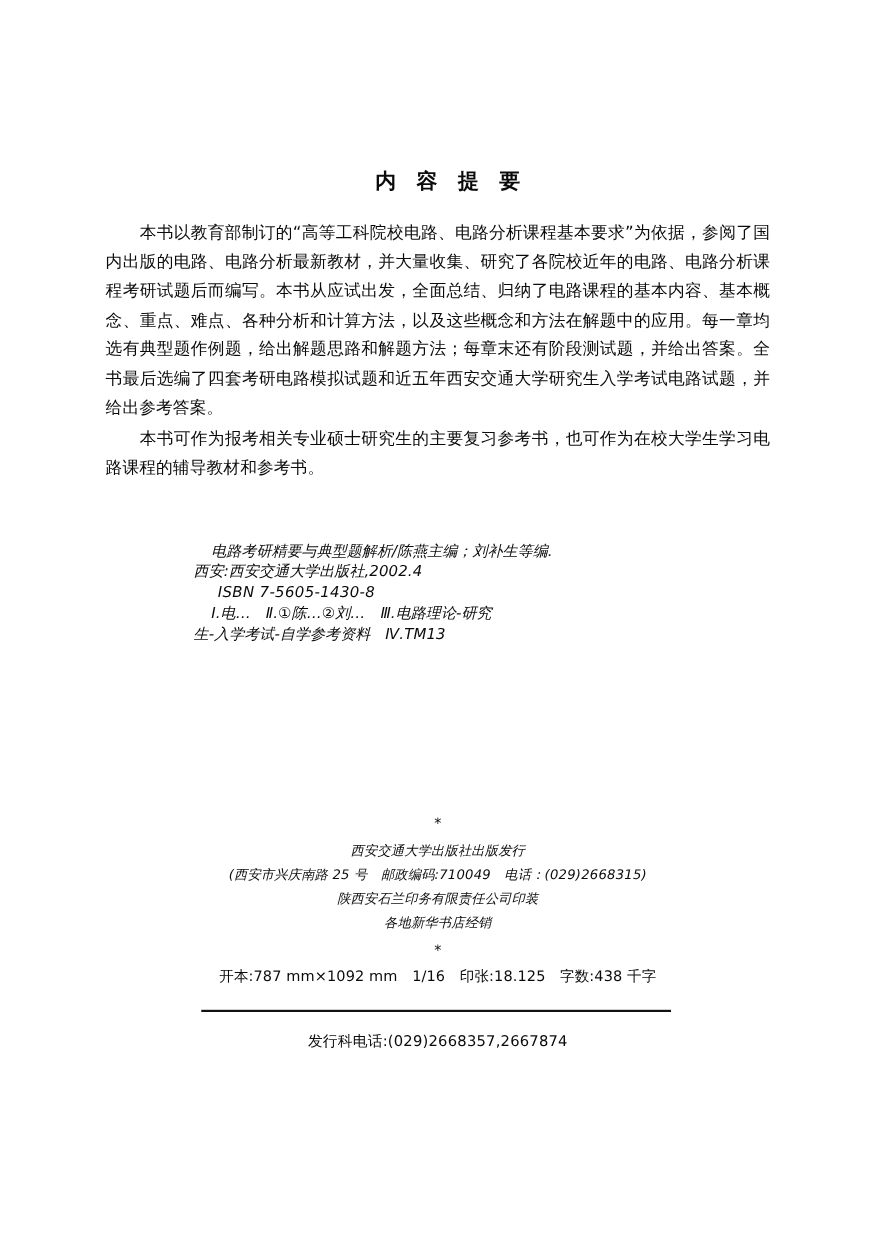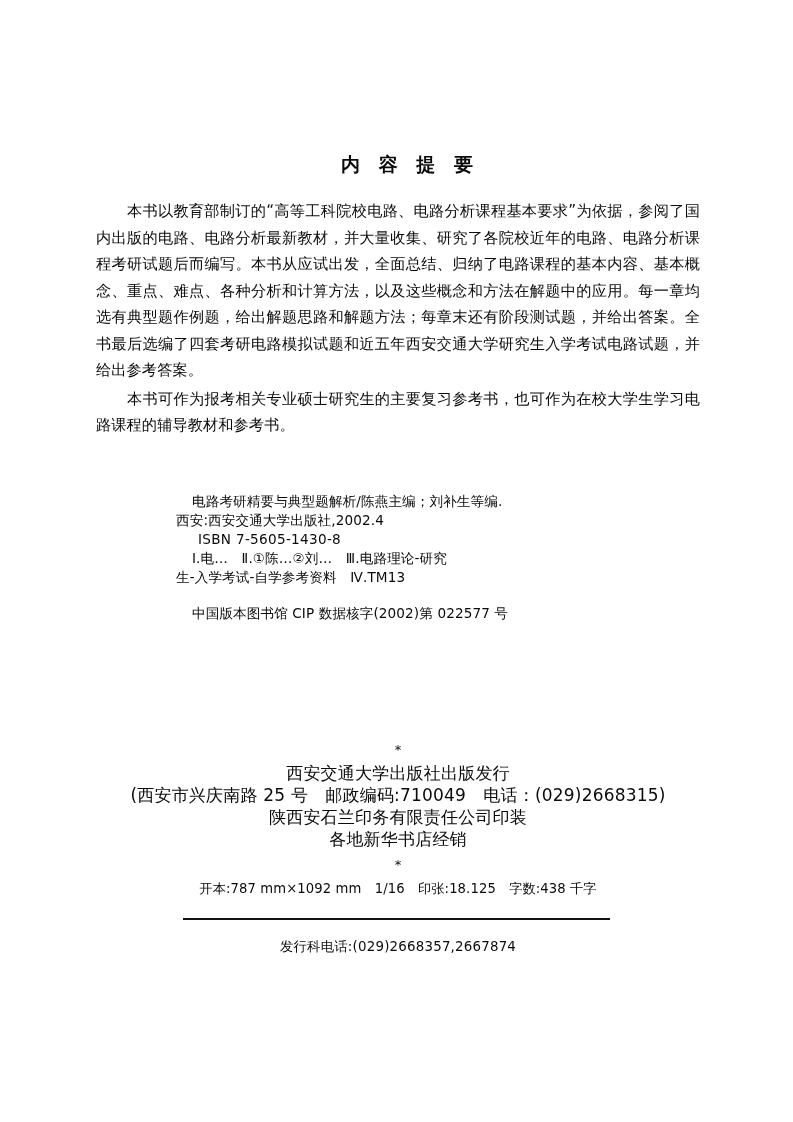--- a/index.html
+++ b/index.html
@@ -62,20 +62,21 @@
   }
   .cip-heading {
     font-size: 14.5px;
     font-weight: bold;
     letter-spacing: 0.6px;
     margin: 0 0 16px 0;
   }
   .cip-body {
     margin: 0;
     padding-left: 8px;
+    font-style: italic;
   }
   .cip-line {
     font-size: 13.6px;
     line-height: 19px;
     white-space: pre;
     letter-spacing: 0.1px;
   }
   .cip-line.indent {
     text-indent: 16px;
   }
@@ -97,24 +98,25 @@
     top: 742px;
     width: 604px;
     text-align: center;
   }
   .colophon .star {
     font-size: 13px;
     line-height: 16px;
     margin-bottom: 4px;
   }
   .colophon .line {
-    font-size: 17px;
+    font-size: 12px;
     line-height: 22px;
     letter-spacing: 0.2px;
     white-space: pre;
+    font-style: italic;
   }
   .colophon .line.bold {
     font-weight: normal;
   }
   .colophon .star2 {
     font-size: 13px;
     line-height: 18px;
     margin: 6px 0 4px 0;
   }
   .colophon .spec {
@@ -159,21 +161,20 @@
     <div class="cip-body">
       <div class="cip-line indent">电路考研精要与典型题解析/陈燕主编；刘补生等编.</div>
       <div class="cip-line">西安:西安交通大学出版社,2002.4</div>
       <div class="cip-line isbn">ISBN 7-5605-1430-8</div>
 
       <div class="cip-group">
         <div class="cip-line indent">Ⅰ.电…　Ⅱ.①陈…②刘…　Ⅲ.电路理论-研究</div>
         <div class="cip-line">生-入学考试-自学参考资料　Ⅳ.TM13</div>
       </div>
 
-      <div class="cip-line cip-group2">中国版本图书馆 CIP 数据核字(2002)第 022577 号</div>
     </div>
   </div>
 
   <div class="colophon">
     <div class="star">*</div>
     <div class="line bold">西安交通大学出版社出版发行</div>
     <div class="line">(西安市兴庆南路 25 号　邮政编码:710049　电话：(029)2668315)</div>
     <div class="line">陕西安石兰印务有限责任公司印装</div>
     <div class="line">各地新华书店经销</div>
     <div class="star2">*</div>

